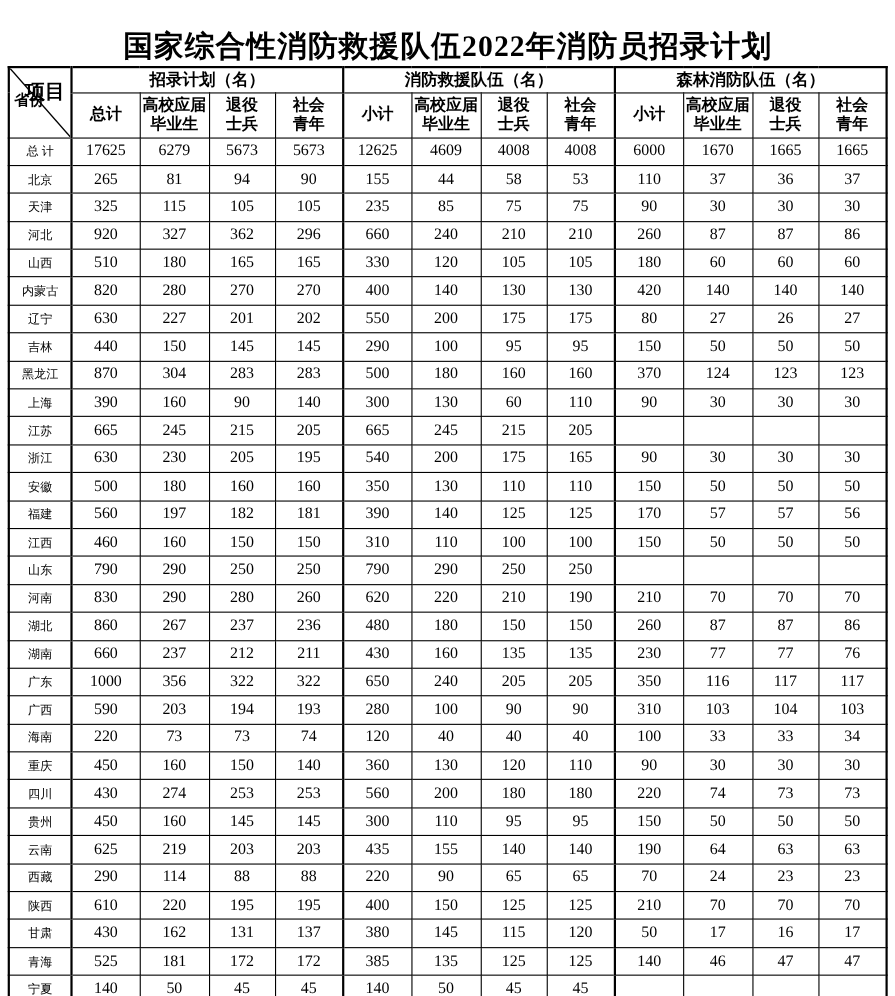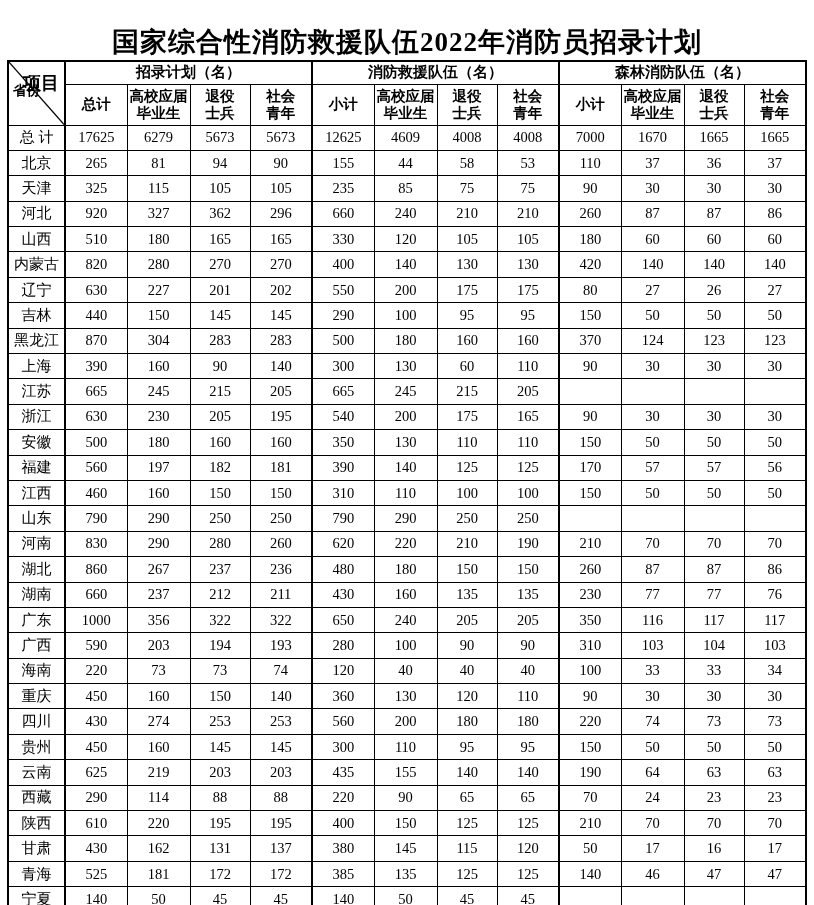--- a/index.html
+++ b/index.html
@@ -34,21 +34,21 @@
     padding: 0 1px;
     overflow: hidden;
   }
   
   .thick-l { border-left: 2px solid #000 !important; }
   thead th { font-weight: bold; }
   tr.group-row th { height: 23px; font-size: 15px; }
   tr.sub-row th { height: 41px; font-size: 14.5px; white-space: pre-line; line-height: 17px; }
   tbody td { height: 25.4px; font-size: 15px; }
   tbody td.prov {
-    font-size: 15px;
+    font-size: 11px;
     letter-spacing: 0px;
   }
   
   th.corner { position: relative; padding: 0; }
   th.corner svg { position: absolute; top: 0; left: 0; width: 100%; height: 100%; }
   th.corner .lbl-top {
     position: absolute; top: 9px; right: 5px;
     font-size: 18px; font-weight: bold;
   }
   th.corner .lbl-bottom {
@@ -119,21 +119,21 @@
         <tr>
           <td class="prov">总  计</td>
           <td class="thick-l">17625</td>
           <td>6279</td>
           <td>5673</td>
           <td>5673</td>
           <td class="thick-l">12625</td>
           <td>4609</td>
           <td>4008</td>
           <td>4008</td>
-          <td class="thick-l">7000</td>
+          <td class="thick-l">6000</td>
           <td>1670</td>
           <td>1665</td>
           <td>1665</td>
         </tr>
         <tr>
           <td class="prov">北京</td>
           <td class="thick-l">265</td>
           <td>81</td>
           <td>94</td>
           <td>90</td>

